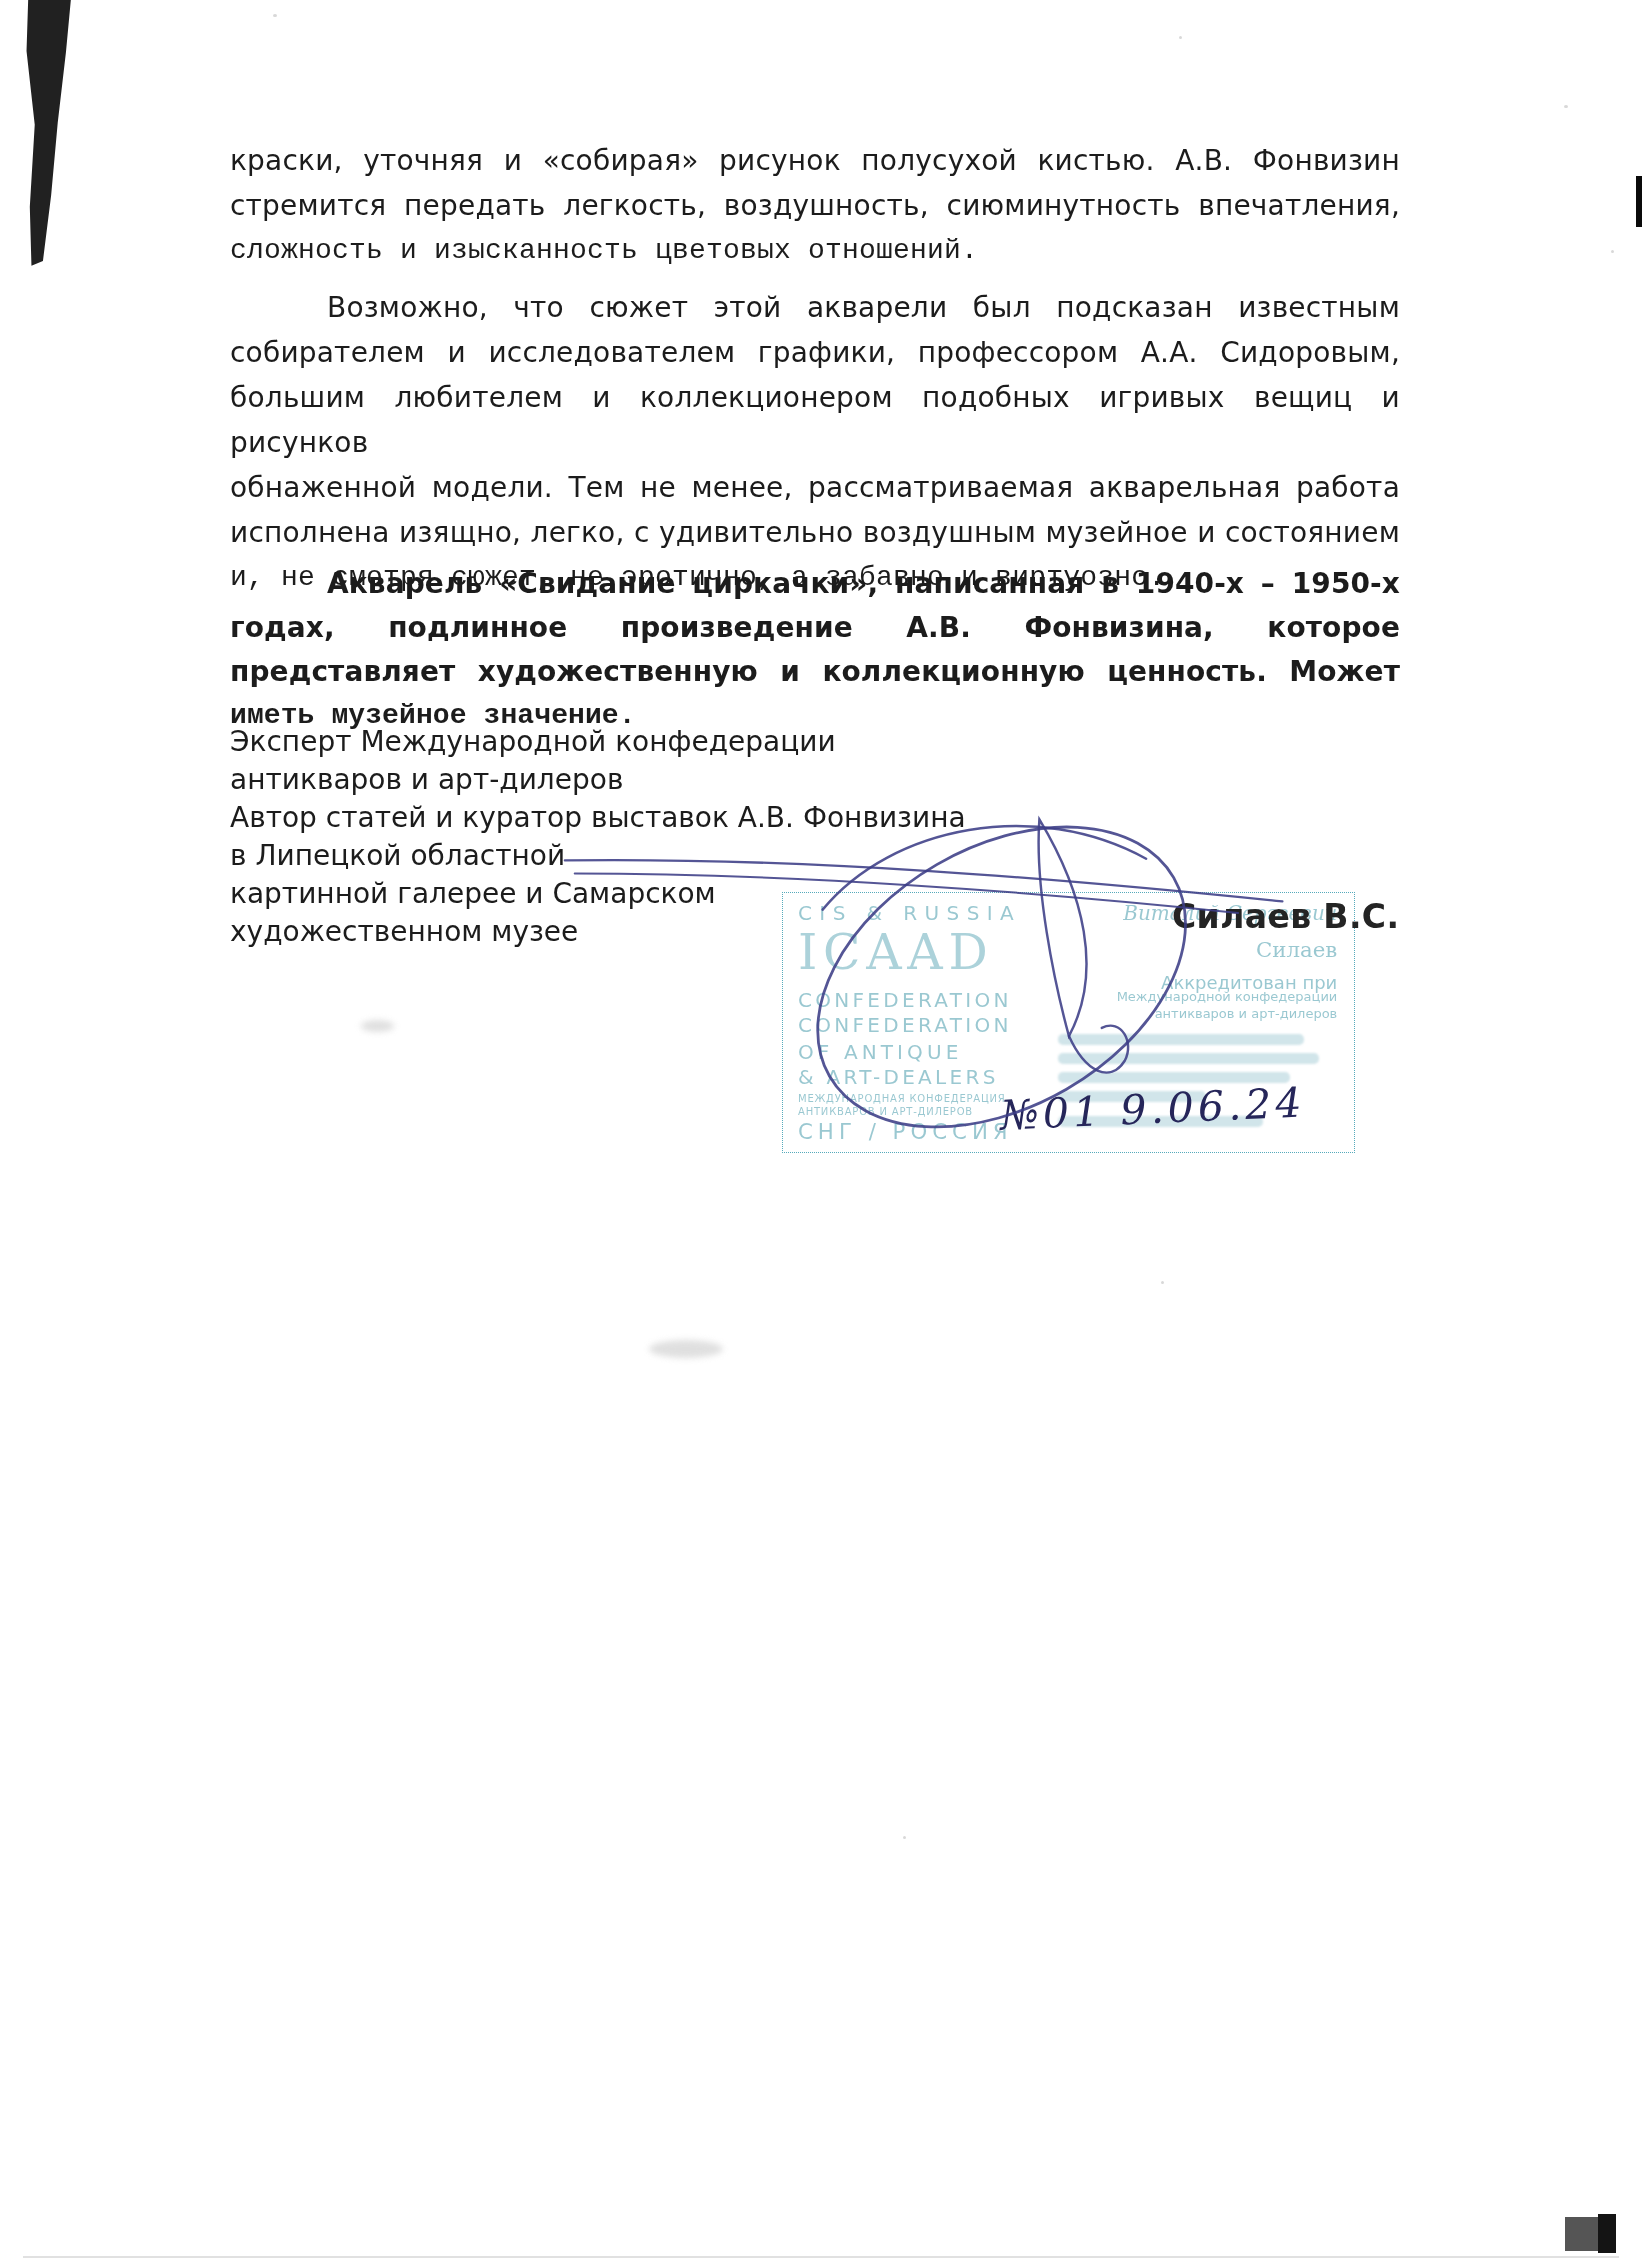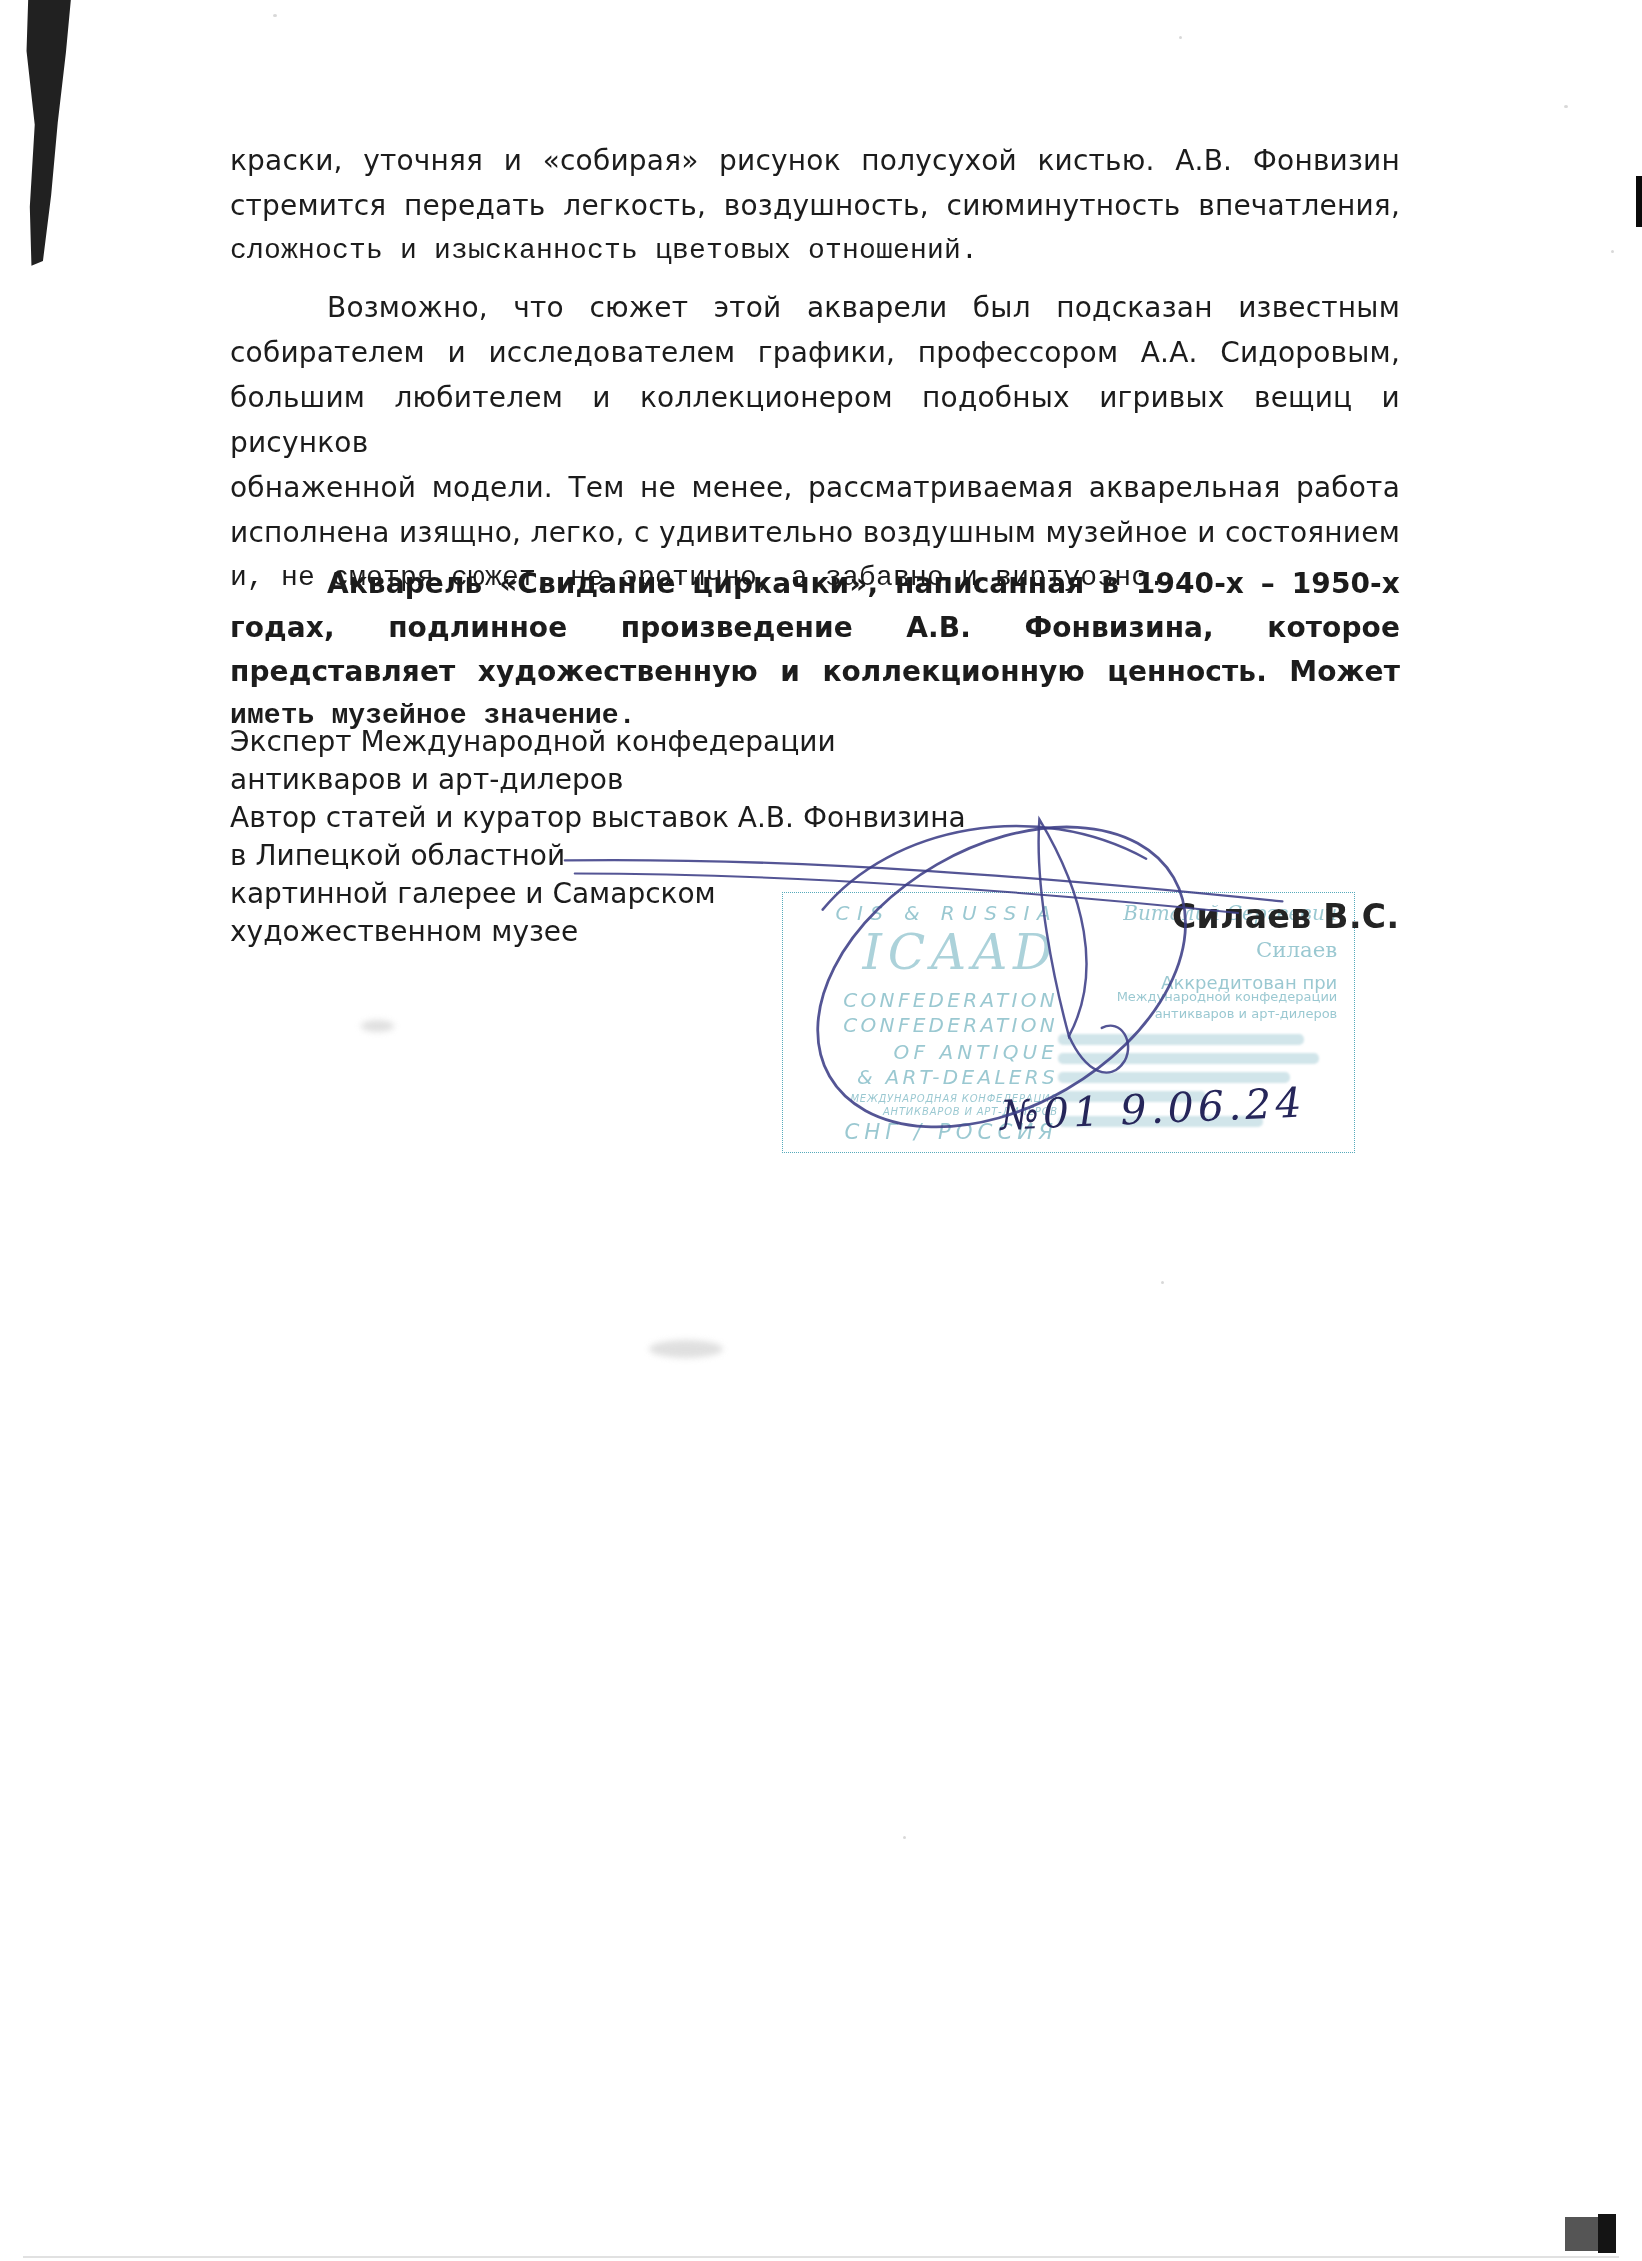--- a/index.html
+++ b/index.html
@@ -30,21 +30,21 @@
   .expert{position:absolute;left:230px;top:723px;width:821px;}
   .expert .ln{font-size:28px;line-height:38px;color:#1c1c1c;text-align:left;}
   
   .stamp{
     position:absolute;left:782px;top:892px;width:571px;height:259px;
     border:1.6px dotted #56aabb;
     z-index:2;
   }
   .stamp *{position:absolute;}
   .st-faint{color:rgba(92,166,181,.62);filter:blur(0.6px);}
-  .st-left{left:4px;top:3.3px;width:271px;height:251px;text-align:right;font-style:italic;}
+  .st-left{left:15px;top:3.3px;width:271px;height:251px;text-align:left;}
   .st-top{left:0;top:5px;width:100%;font-size:20px;letter-spacing:7.4px;}
   .st-logo{
     left:0;top:28px;width:100%;
     font-family:"DejaVu Serif","Liberation Serif",serif;
     font-size:49px;letter-spacing:5.7px;color:rgba(104,173,188,.55);filter:blur(0.5px);
   }
   .st-org0{left:0;top:92px;width:100%;font-size:20px;letter-spacing:3.3px;}
   .st-org1{left:0;top:117px;width:100%;font-size:20px;letter-spacing:3.3px;}
   .st-org2{left:0;top:144px;width:100%;font-size:20px;letter-spacing:4.1px;}
   .st-org3{left:0;top:169px;width:100%;font-size:20px;letter-spacing:3.3px;}

